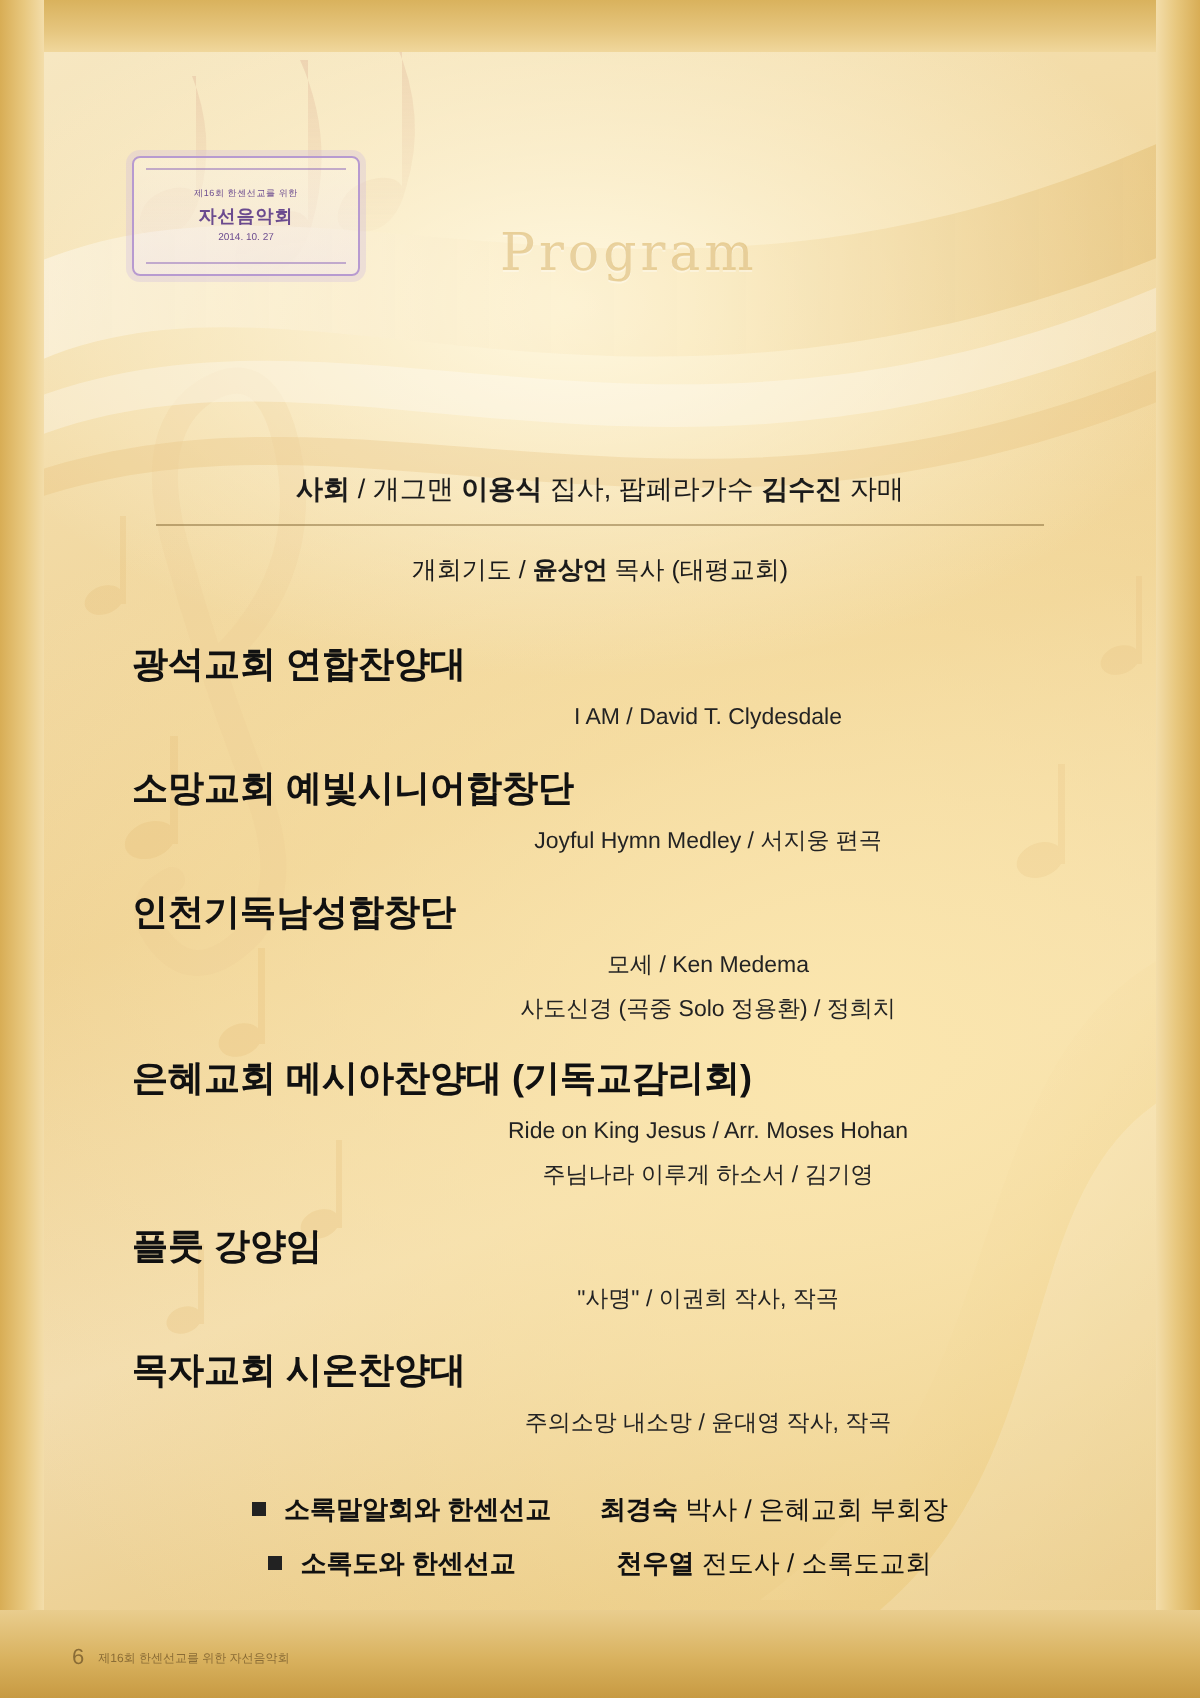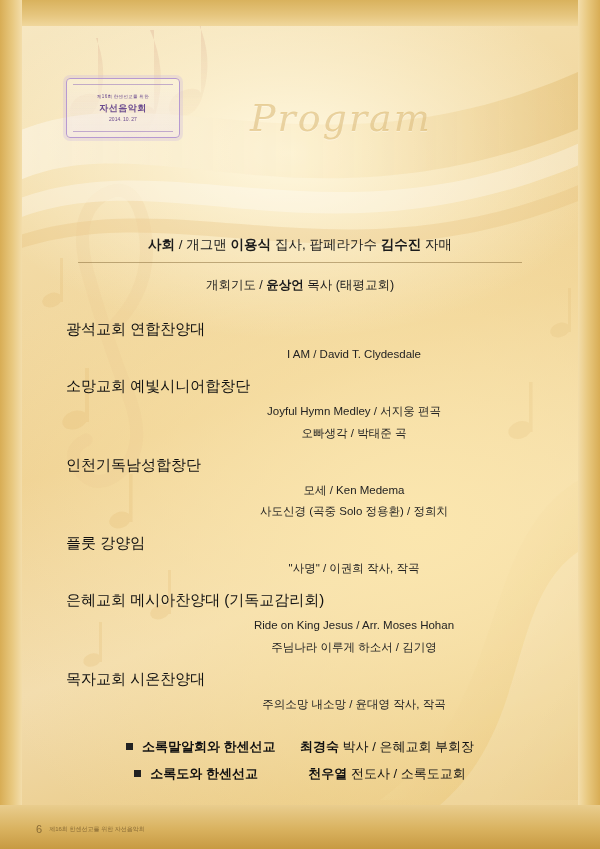--- a/index.html
+++ b/index.html
@@ -54,24 +54,23 @@
   .emblem .e2{font-size:9px;font-weight:bold;letter-spacing:.5px;margin-top:2px;}
   .emblem .e3{font-size:5px;margin-top:1px;}
   .emblem:before,.emblem:after{
     content:"";position:absolute;left:6px;right:6px;height:5px;
     border-top:1px solid rgba(150,115,190,.55);
   }
   .emblem:before{top:5px;}
   .emblem:after{bottom:5px;border-top:none;border-bottom:1px solid rgba(150,115,190,.55);}
 
   .program-word{
-    position:absolute;left:250px;top:96px;
+    position:absolute;left:250px;top:112px;
     font-family:"DejaVu Serif", serif;
-    font-style:italic;
-    font-size:38px;
+    font-size:26px;
     color:rgba(205,160,70,.42);
     letter-spacing:2px;
     text-shadow:0 1px 0 rgba(255,255,255,.35);
   }
 
   .content{
     position:absolute;left:0;right:0;top:236px;
     padding:0 56px;
   }
 
@@ -88,21 +87,21 @@
     text-align:center;
     font-size:12.5px;
     color:#1b1b1b;
     margin-top:14px;
   }
   .prayer-line b{font-weight:bold;font-family:Liberation Mono, monospace;}
 
   .list{margin-top:26px;}
   .item{margin-bottom:11px;}
   .item .title{
-    font-size:15px;font-weight:normal;color:#111;
+    font-size:18px;font-weight:bold;color:#111;
     text-align:left;
     margin-left:10px;
     margin-bottom:5px;
   }
   .sub{
     font-size:11.5px;color:#232323;
     text-align:center;
     margin-left:108px;
     line-height:1.9;
   }
@@ -222,38 +221,37 @@
     <div class="list">
 
       <div class="item">
         <div class="title">광석교회 연합찬양대</div>
         <div class="sub">I AM / David T. Clydesdale</div>
       </div>
 
       <div class="item">
         <div class="title">소망교회 예빛시니어합창단</div>
         <div class="sub">Joyful Hymn Medley / 서지웅 편곡</div>
-        <div class="sub">오빠생각 / 박태준 곡</div>
       </div>
 
       <div class="item">
         <div class="title">인천기독남성합창단</div>
         <div class="sub">모세 / Ken Medema</div>
         <div class="sub">사도신경 (곡중 Solo 정용환) / 정희치</div>
       </div>
 
       <div class="item">
-        <div class="title">플룻 강양임</div>
-        <div class="sub">"사명" / 이권희 작사, 작곡</div>
-      </div>
-
-      <div class="item">
         <div class="title">은혜교회 메시아찬양대 (기독교감리회)</div>
         <div class="sub">Ride on King Jesus / Arr. Moses Hohan</div>
         <div class="sub">주님나라 이루게 하소서 / 김기영</div>
+      </div>
+
+      <div class="item">
+        <div class="title">플룻 강양임</div>
+        <div class="sub">"사명" / 이권희 작사, 작곡</div>
       </div>
 
       <div class="item">
         <div class="title">목자교회 시온찬양대</div>
         <div class="sub">주의소망 내소망 / 윤대영 작사, 작곡</div>
       </div>
 
     </div>
 
     <div class="footer-notes">

